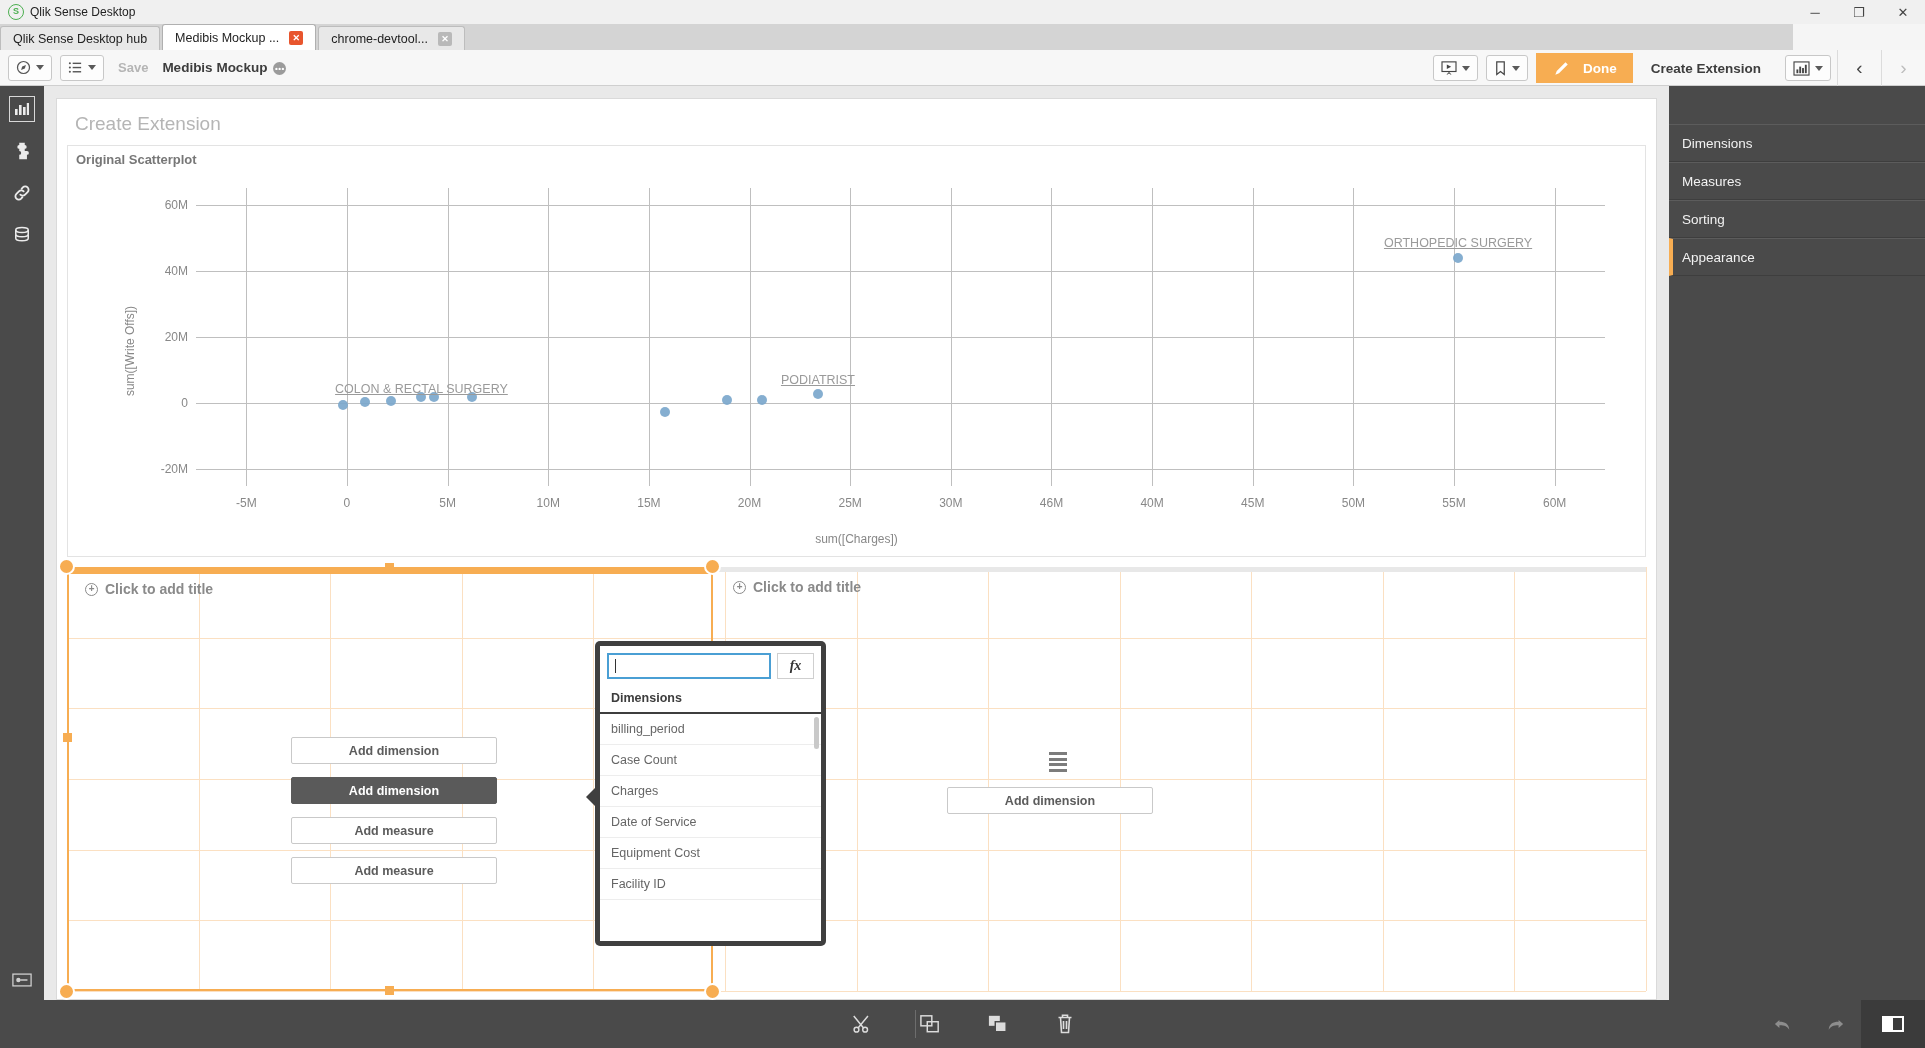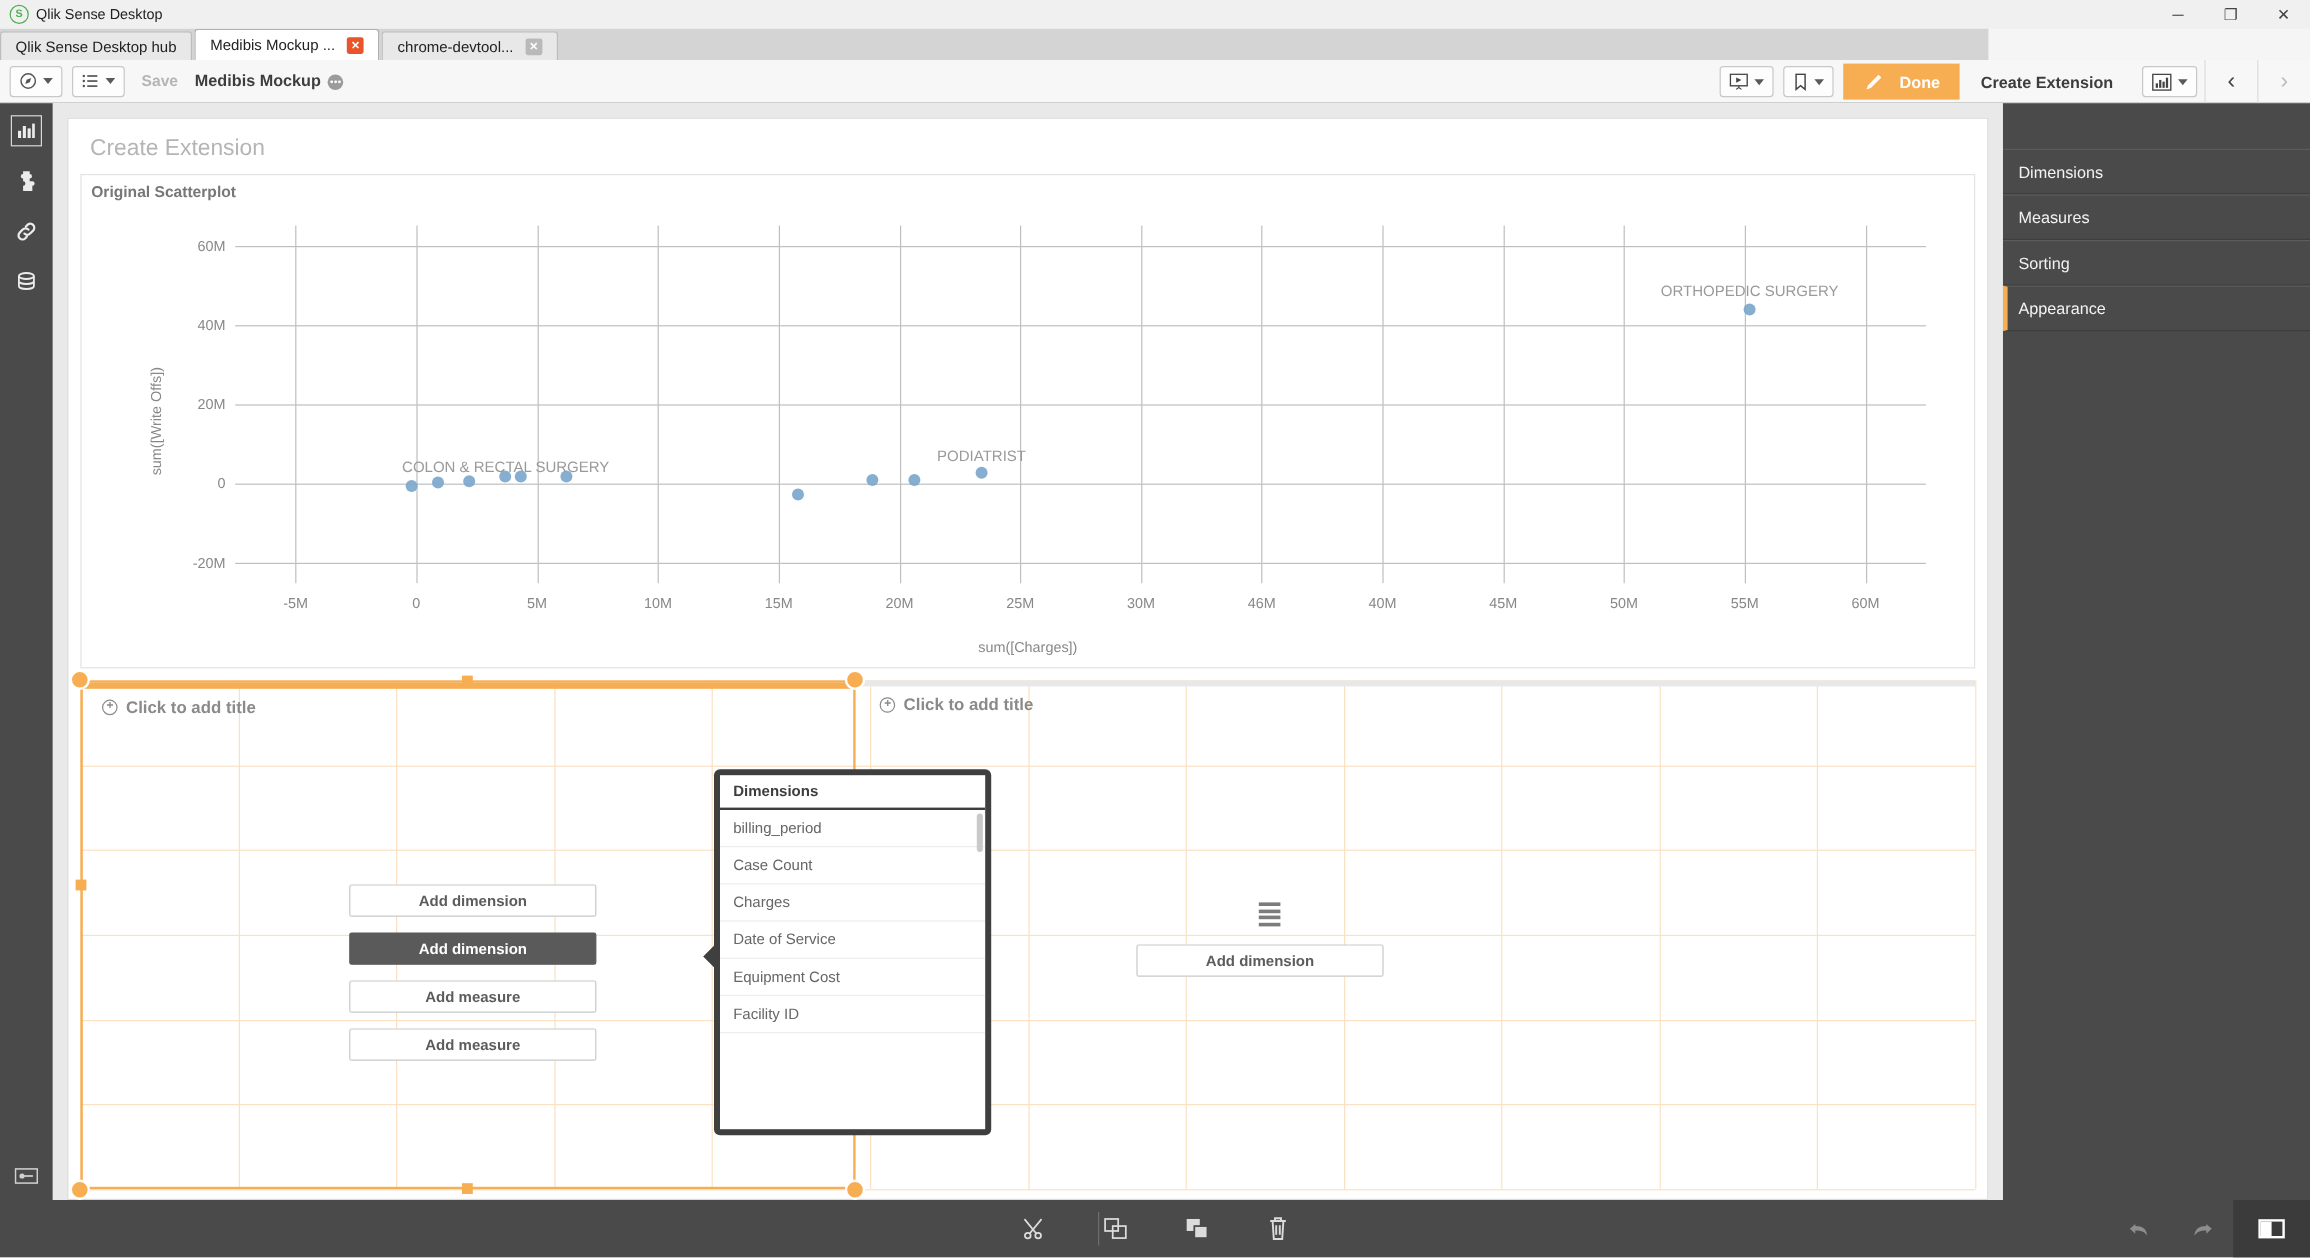--- a/index.html
+++ b/index.html
@@ -13,21 +13,21 @@
     background:#f0f0f0; display:flex; align-items:center; }
   #titlebar .tb-icon{ width:16px;height:16px;margin-left:8px;margin-right:6px;
     border:1.6px solid #4caf50;border-radius:50%;color:#4caf50;font-size:9px;
     line-height:13px;text-align:center;font-weight:bold; }
   #titlebar .tb-title{ font-size:12px;color:#222; }
   #winbtns{ position:absolute; right:0; top:0; height:24px; display:flex; }
   #winbtns div{ width:44px;height:24px;display:flex;align-items:center;
     justify-content:center;font-size:13px;color:#444; }
 
   
-  #tabstrip{ position:absolute; left:0; top:24px; width:1657px; height:26px;
+  #tabstrip{ position:absolute; left:0; top:24px; width:1793px; height:26px;
     background:#d4d4d4; display:flex; align-items:flex-end; }
   .btab{ height:24px; display:flex; align-items:center; padding:0 12px;
     font-size:12.5px; color:#222; background:#e8e8e8;
     border:1px solid #bdbdbd; border-bottom:none; margin-right:2px;
     border-top-left-radius:3px; border-top-right-radius:3px; position:relative; }
   .btab.active{ background:#fff; height:26px; border-color:#b0b0b0; }
   .btab .x{ margin-left:10px; width:14px;height:14px; font-size:9px; color:#fff;
     background:#b9b9b9; display:flex;align-items:center;justify-content:center;
     border-radius:2px; font-weight:bold; }
   .btab.active .x{ background:#e8552d; }
@@ -97,21 +97,21 @@
   .ygrid,.xgrid{ position:absolute; background:#bfbfbf; }
   .ygrid{ left:0; right:0; height:1px; }
   .xgrid{ top:0; bottom:0; width:1px; }
   .ytick{ position:absolute; right:calc(100% + 8px); font-size:12px;
     color:#888; transform:translateY(-50%); white-space:nowrap; }
   .xtick{ position:absolute; top:calc(100% + 10px); font-size:12px;
     color:#888; transform:translateX(-50%); white-space:nowrap; }
   .pt{ position:absolute; width:10px;height:10px;border-radius:50%;
     background:#7ba7cc; opacity:.92; transform:translate(-50%,-50%); }
   .ptlabel{ position:absolute; font-size:12.5px; color:#9a9a9a;
-    transform:translateX(-50%); white-space:nowrap; }
+    transform:translateX(-50%); white-space:nowrap;text-decoration:underline; }
   #ylab{ position:absolute; left:62px; top:50%; font-size:12px; color:#888;
     transform:translate(-50%,-50%) rotate(-90deg); white-space:nowrap; }
   #xlab{ position:absolute; left:50%; bottom:10px; font-size:12px; color:#888;
     transform:translateX(-50%); }
 
   
   #authoring{ position:absolute; left:10px; top:468px; right:10px; bottom:8px; }
   .ogrid-v,.ogrid-h{ position:absolute; background:#fbe0c2; }
   .ogrid-v{ top:0;bottom:0;width:1px; } .ogrid-h{ left:0;right:0;height:1px; }
 
@@ -455,20 +455,27 @@
         <div class="handle-sq" style="left:318px; bottom:-4px;"></div>
         <div class="handle-sq" style="left:-4px;  top:166px;"></div>
         <div class="handle-sq" style="left:642px; top:166px;"></div>
       </div>
     </div>
   </div>
 
   <div id="popup">
     <div class="arrow"></div>
     <div class="inner">
+      <div id="searchrow">
+        <div id="searchbox">
+          <span></span>
+          <span id="caretblink"></span>
+        </div>
+        <div id="fxbtn">fx</div>
+      </div>
       <div id="listhdr">Dimensions</div>
       <div id="listwrap">
         <div class="lrow">billing_period</div>
         <div class="lrow">Case Count</div>
         <div class="lrow">Charges</div>
         <div class="lrow">Date of Service</div>
         <div class="lrow">Equipment Cost</div>
         <div class="lrow">Facility ID</div>
         <div id="scrollthumb"></div>
       </div>

